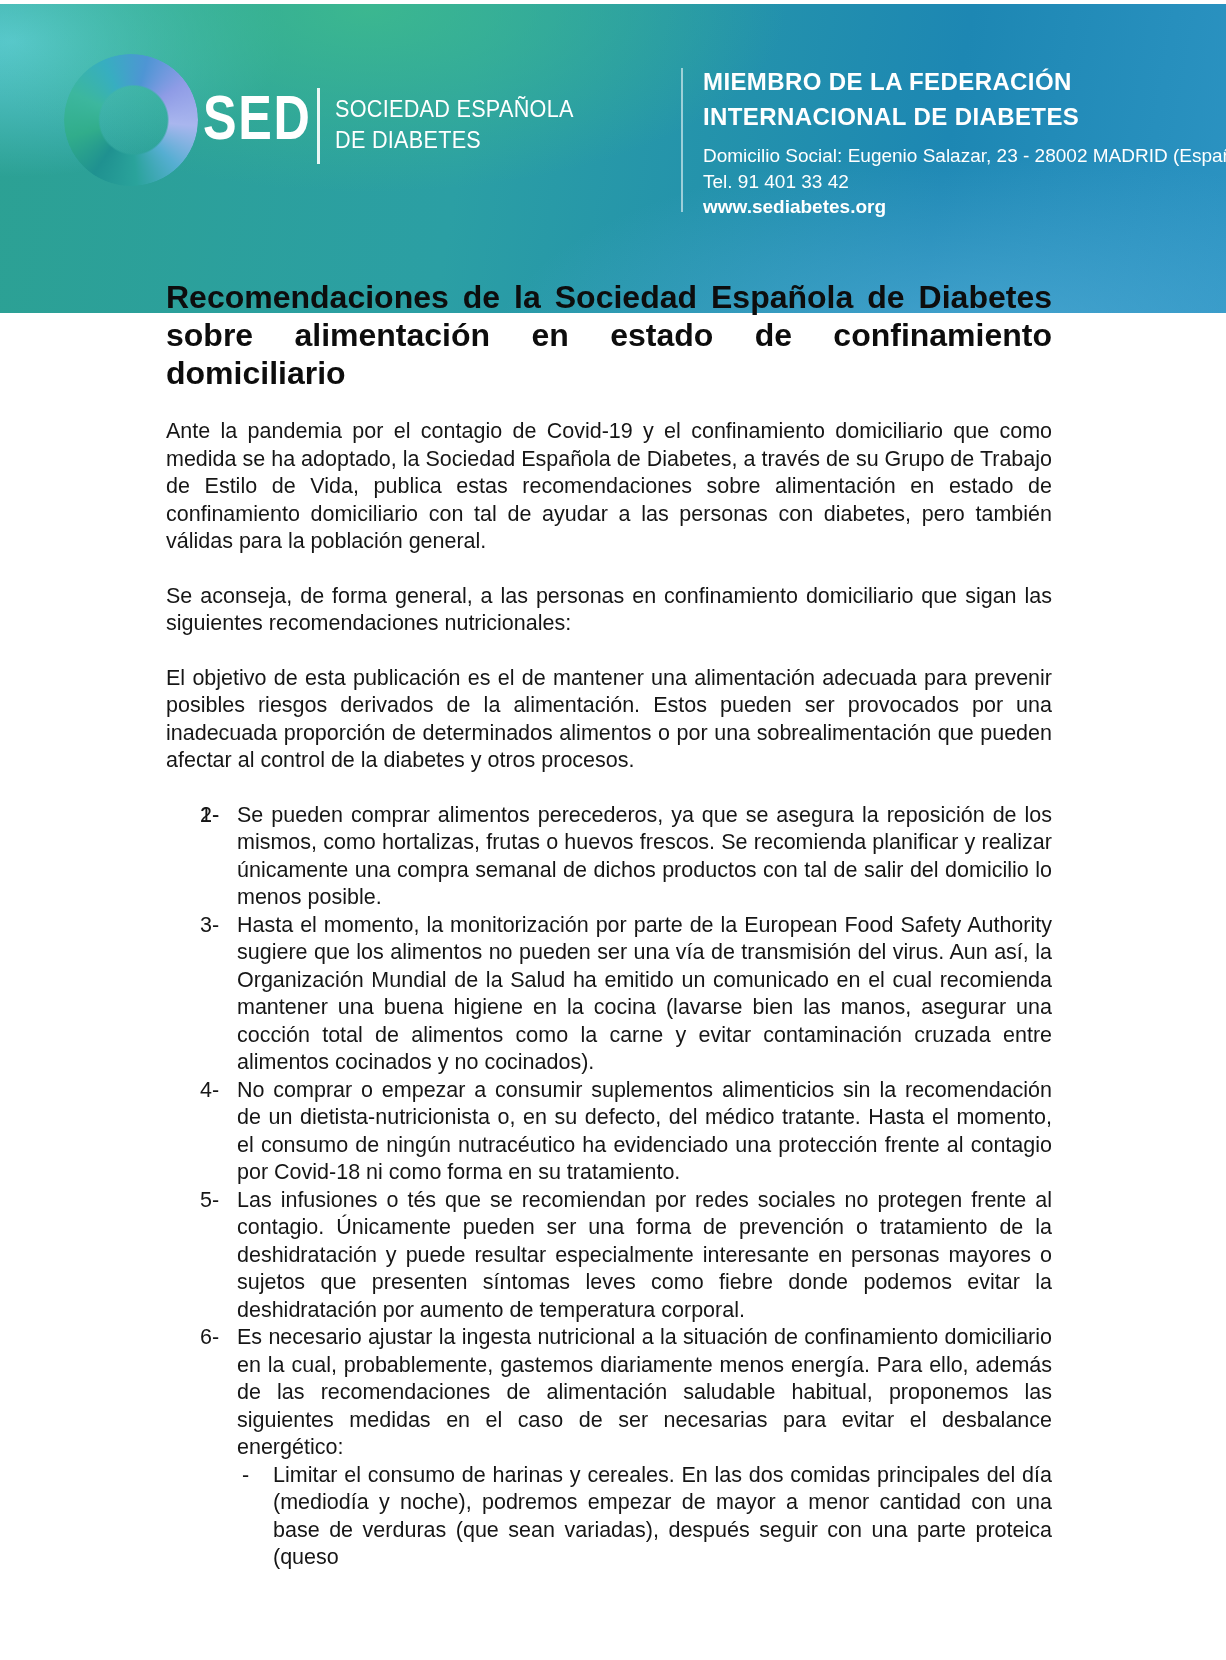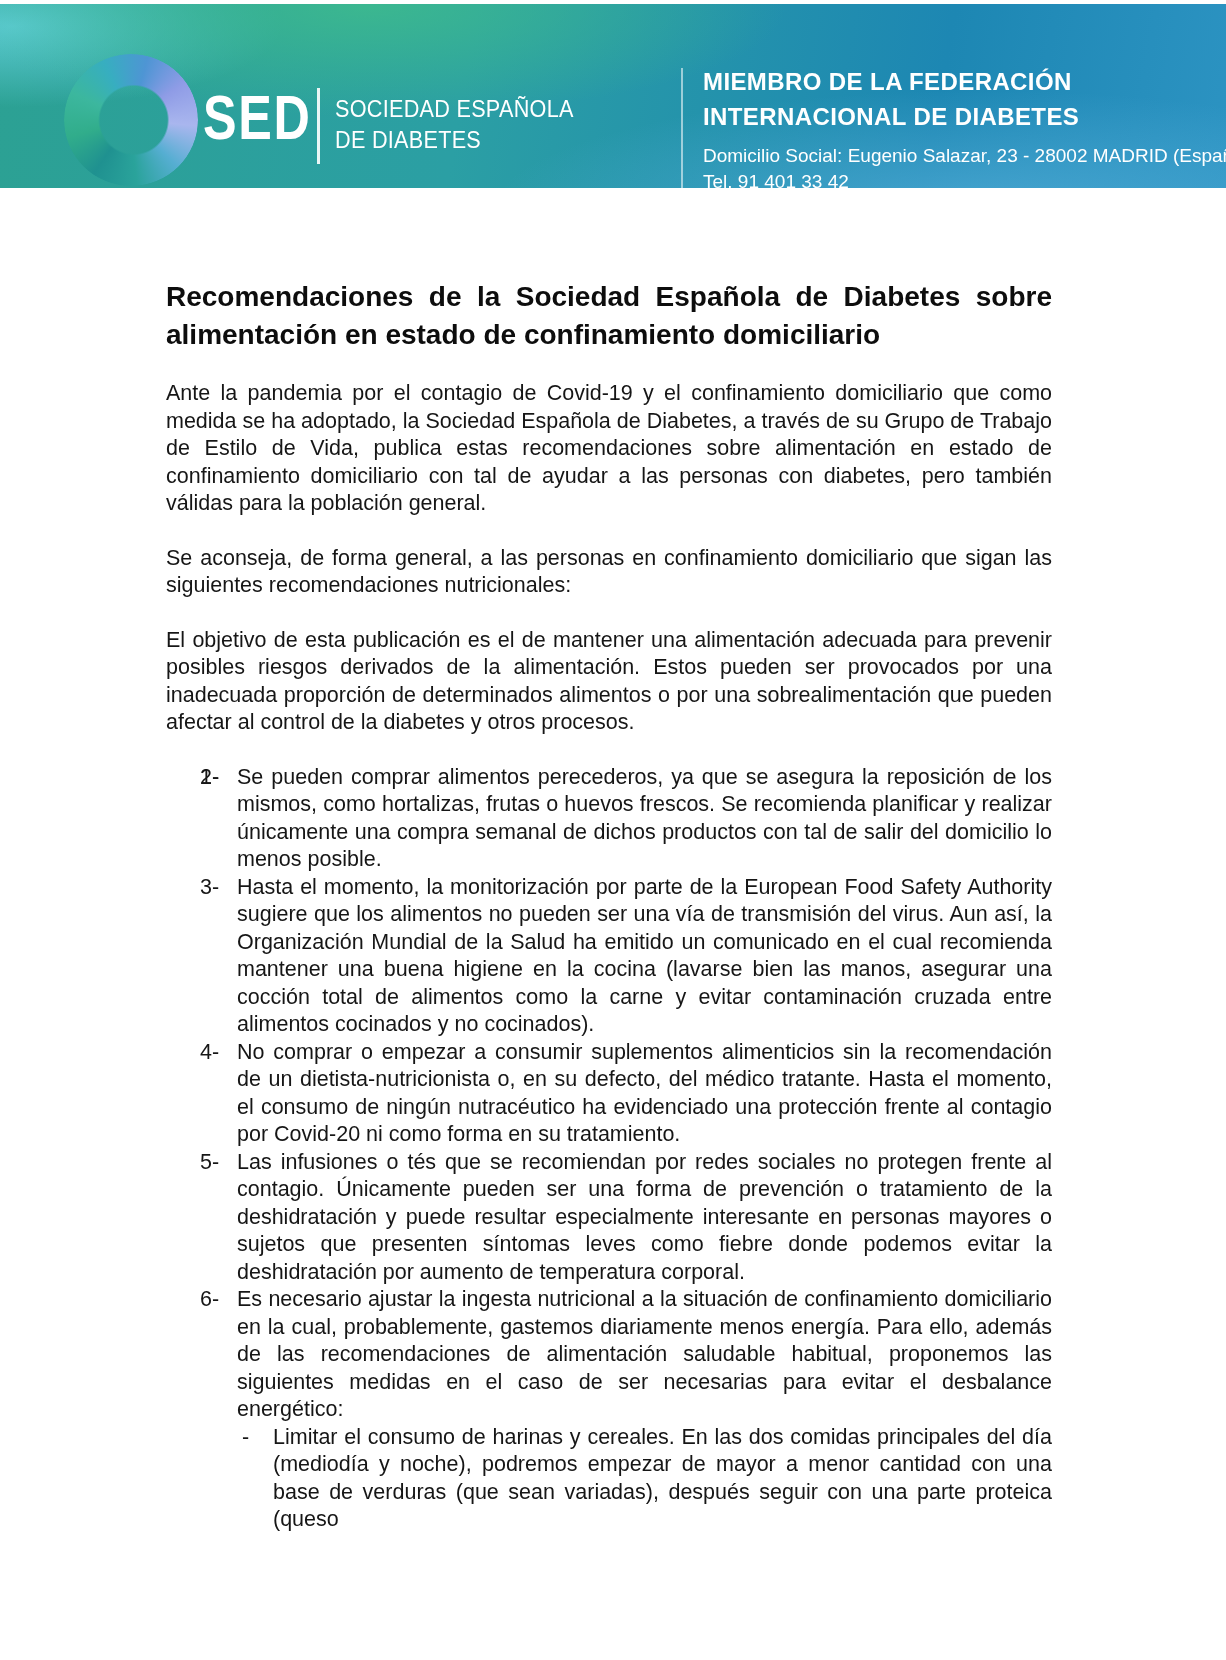--- a/index.html
+++ b/index.html
@@ -7,21 +7,21 @@
   body {
     width:1226px; height:1660px;
     background:#ffffff;
     font-family:"Liberation Sans", sans-serif;
     color:#1a1a1a;
   }
   .page { position:relative; width:1226px; height:1660px; overflow:hidden; background:#fff; }
 
   
   .header-band {
-    position:absolute; top:4px; left:0; width:1226px; height:184px;
+    position:absolute; top:4px; left:0; width:1226px; height:309px;
     background:
       radial-gradient(ellipse 55% 95% at 30% 2%,  rgba(62,187,141,0.85), rgba(62,187,141,0) 62%),
       radial-gradient(ellipse 40% 80% at 1% 12%,  rgba(96,206,216,0.9),  rgba(96,206,216,0) 55%),
       radial-gradient(ellipse 65% 110% at 80% 115%, rgba(86,176,218,0.75), rgba(86,176,218,0) 62%),
       linear-gradient(100deg, #2ca193 0%, #2b9fa4 38%, #1d87b3 76%, #2c93c2 100%);
   }
 
   
   .ring {
     position:absolute; left:64px; top:50px; width:134px; height:132px;
@@ -63,21 +63,21 @@
   .contact-line { font-size:19px; line-height:25.5px; font-weight:400; white-space:nowrap; }
   .contact-line.web { font-weight:700; }
 
   
   .doc-main {
     position:absolute; top:259px; left:0; width:1226px;
     padding:19px 174px 0 166px;
   }
   .doc-title {
     margin:0 0 26px 0;
-    font-size:28px; line-height:38px; font-weight:700; color:#0d0d0d;
+    font-size:32px; line-height:38px; font-weight:700; color:#0d0d0d;
     text-align:justify;
   }
   .doc-p {
     margin:0 0 27px 0;
     font-size:21.5px; line-height:27.5px; text-align:justify; color:#161616;
   }
   .doc-list { margin:0; }
   .list-item {
     position:relative; padding-left:71px;
     font-size:21.5px; line-height:27.5px; text-align:justify; color:#161616;
@@ -140,21 +140,21 @@
         <span>Se pueden comprar alimentos perecederos, ya que se asegura la reposición de los mismos, como hortalizas, frutas o huevos frescos. Se recomienda planificar y realizar únicamente una compra semanal de dichos productos con tal de salir del domicilio lo menos posible.</span>
       </div>
 
       <div class="list-item">
         <span class="list-num">3-</span>
         <span>Hasta el momento, la monitorización por parte de la European Food Safety Authority sugiere que los alimentos no pueden ser una vía de transmisión del virus. Aun así, la Organización Mundial de la Salud ha emitido un comunicado en el cual recomienda mantener una buena higiene en la cocina (lavarse bien las manos, asegurar una cocción total de alimentos como la carne y evitar contaminación cruzada entre alimentos cocinados y no cocinados).</span>
       </div>
 
       <div class="list-item">
         <span class="list-num">4-</span>
-        <span>No comprar o empezar a consumir suplementos alimenticios sin la recomendación de un dietista-nutricionista o, en su defecto, del médico tratante. Hasta el momento, el consumo de ningún nutracéutico ha evidenciado una protección frente al contagio por Covid-20 ni como forma en su tratamiento.</span>
+        <span>No comprar o empezar a consumir suplementos alimenticios sin la recomendación de un dietista-nutricionista o, en su defecto, del médico tratante. Hasta el momento, el consumo de ningún nutracéutico ha evidenciado una protección frente al contagio por Covid-18 ni como forma en su tratamiento.</span>
       </div>
 
       <div class="list-item">
         <span class="list-num">5-</span>
         <span>Las infusiones o tés que se recomiendan por redes sociales no protegen frente al contagio. Únicamente pueden ser una forma de prevención o tratamiento de la deshidratación y puede resultar especialmente interesante en personas mayores o sujetos que presenten síntomas leves como fiebre donde podemos evitar la deshidratación por aumento de temperatura corporal.</span>
       </div>
 
       <div class="list-item">
         <span class="list-num">6-</span>
         <span>Es necesario ajustar la ingesta nutricional a la situación de confinamiento domiciliario en la cual, probablemente, gastemos diariamente menos energía.  Para ello, además de las recomendaciones de alimentación saludable habitual, proponemos las siguientes medidas en el caso de ser necesarias para evitar el desbalance energético:</span>

